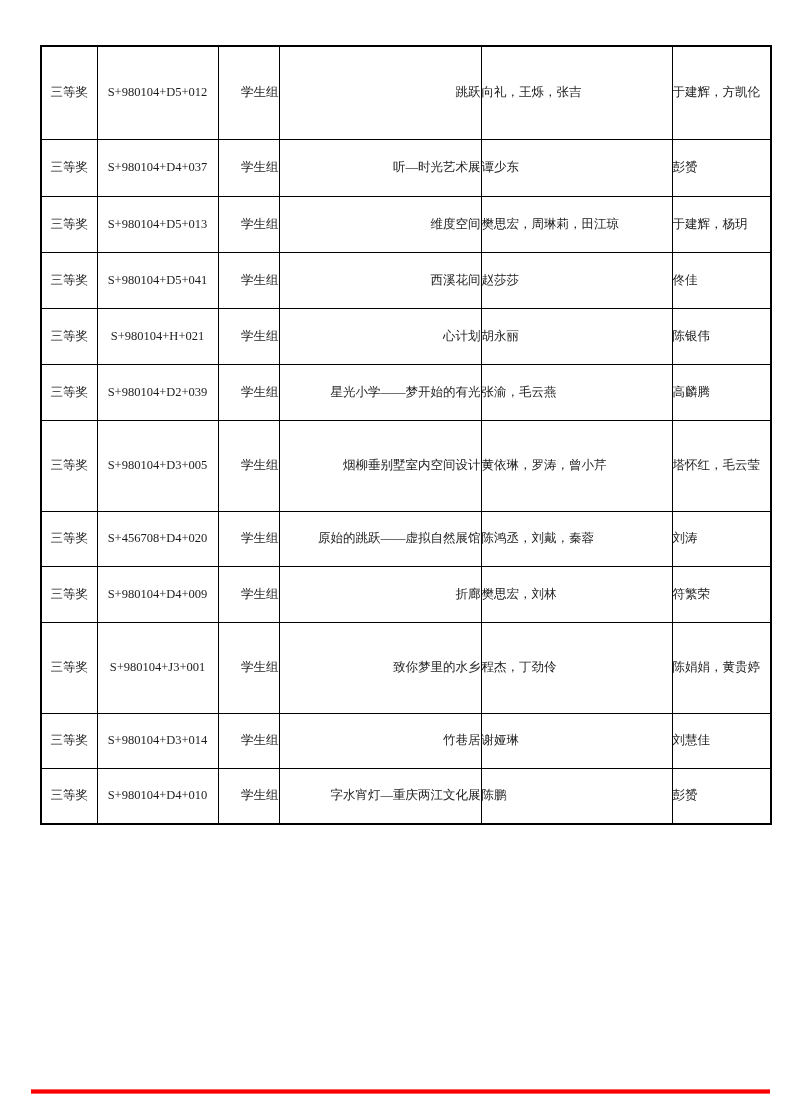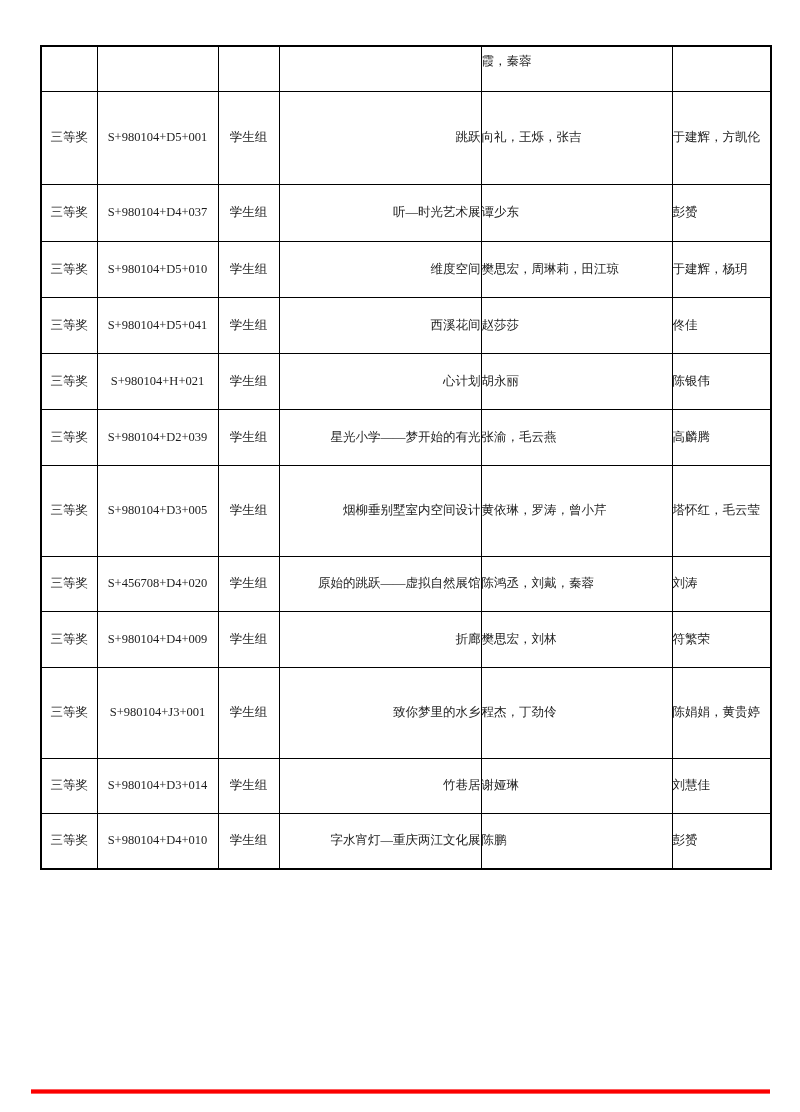--- a/index.html
+++ b/index.html
@@ -29,21 +29,21 @@
     font-size: 12.5px;
     color: #1c1c1c;
     vertical-align: middle;
     line-height: 33px;
     padding: 0;
     overflow: hidden;
     word-break: break-all;
   }
   td.c-award  { text-align: center; }
   td.c-code   { text-align: center; font-size: 11.5px; border-right-width: 2px; }
-  td.c-group  { text-align: center; border-right-width: 2px; }
+  td.c-group  { text-align: right; border-right-width: 2px; }
   td.c-title  { text-align: right; padding: 0 6px 0 9px; border-right-width: 2px; }
   td.c-authors{ text-align: left; padding: 0 6px 0 9px; }
   td.c-advisors{ text-align: left; padding: 0 5px 0 8px; margin-top: 48px; }
   tr.partial td.c-authors {
     vertical-align: top;
     padding-top: 4px;
     line-height: 20px;
   }
   .red-rule {
     position: absolute;
@@ -62,47 +62,39 @@
   <table class="awards">
     <colgroup>
       <col style="width:56px">
       <col style="width:121px">
       <col style="width:61px">
       <col style="width:202px">
       <col style="width:191px">
       <col style="width:99px">
     </colgroup>
     <tbody id="awards-tbody">
-        <tr class="partial" style="height: 45px;">
-          <td class="c-award"></td>
-          <td class="c-code"></td>
-          <td class="c-group"></td>
-          <td class="c-title"></td>
-          <td class="c-authors">霞，秦蓉</td>
-          <td class="c-advisors"></td>
-        </tr>
         <tr style="height: 93px;">
           <td class="c-award">三等奖</td>
-          <td class="c-code">S+980104+D5+001</td>
+          <td class="c-code">S+980104+D5+012</td>
           <td class="c-group">学生组</td>
           <td class="c-title">跳跃</td>
           <td class="c-authors">向礼，王烁，张吉</td>
           <td class="c-advisors">于建辉，方凯伦</td>
         </tr>
         <tr style="height: 57px;">
           <td class="c-award">三等奖</td>
           <td class="c-code">S+980104+D4+037</td>
           <td class="c-group">学生组</td>
           <td class="c-title">听—时光艺术展</td>
           <td class="c-authors">谭少东</td>
           <td class="c-advisors">彭赟</td>
         </tr>
         <tr style="height: 56px;">
           <td class="c-award">三等奖</td>
-          <td class="c-code">S+980104+D5+010</td>
+          <td class="c-code">S+980104+D5+013</td>
           <td class="c-group">学生组</td>
           <td class="c-title">维度空间</td>
           <td class="c-authors">樊思宏，周琳莉，田江琼</td>
           <td class="c-advisors">于建辉，杨玥</td>
         </tr>
         <tr style="height: 56px;">
           <td class="c-award">三等奖</td>
           <td class="c-code">S+980104+D5+041</td>
           <td class="c-group">学生组</td>
           <td class="c-title">西溪花间</td>

